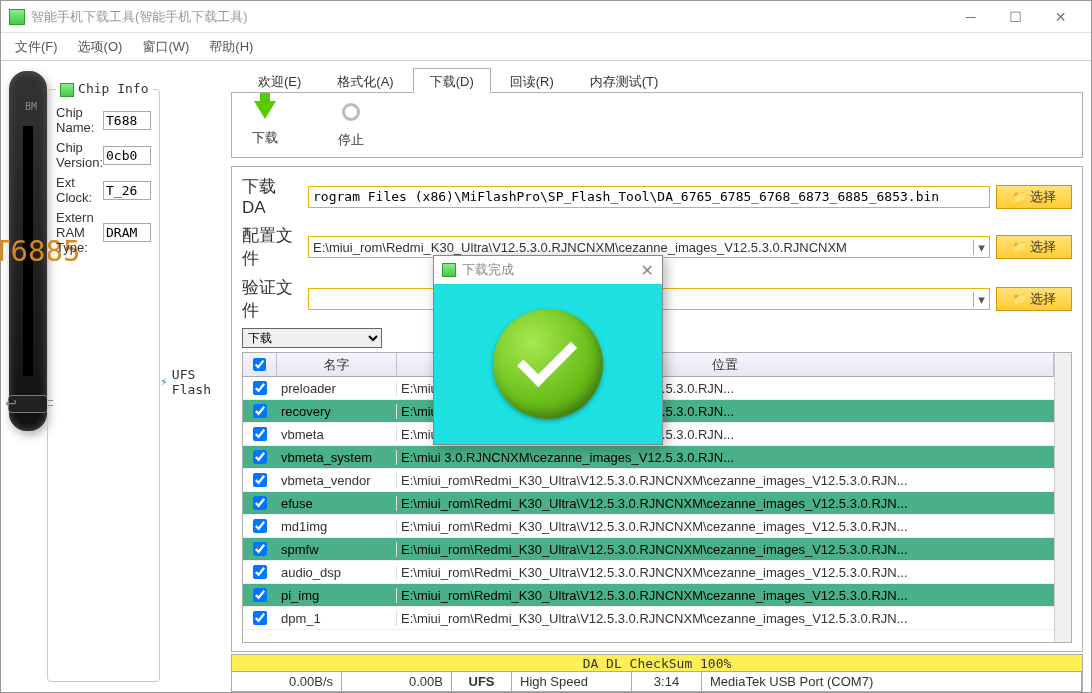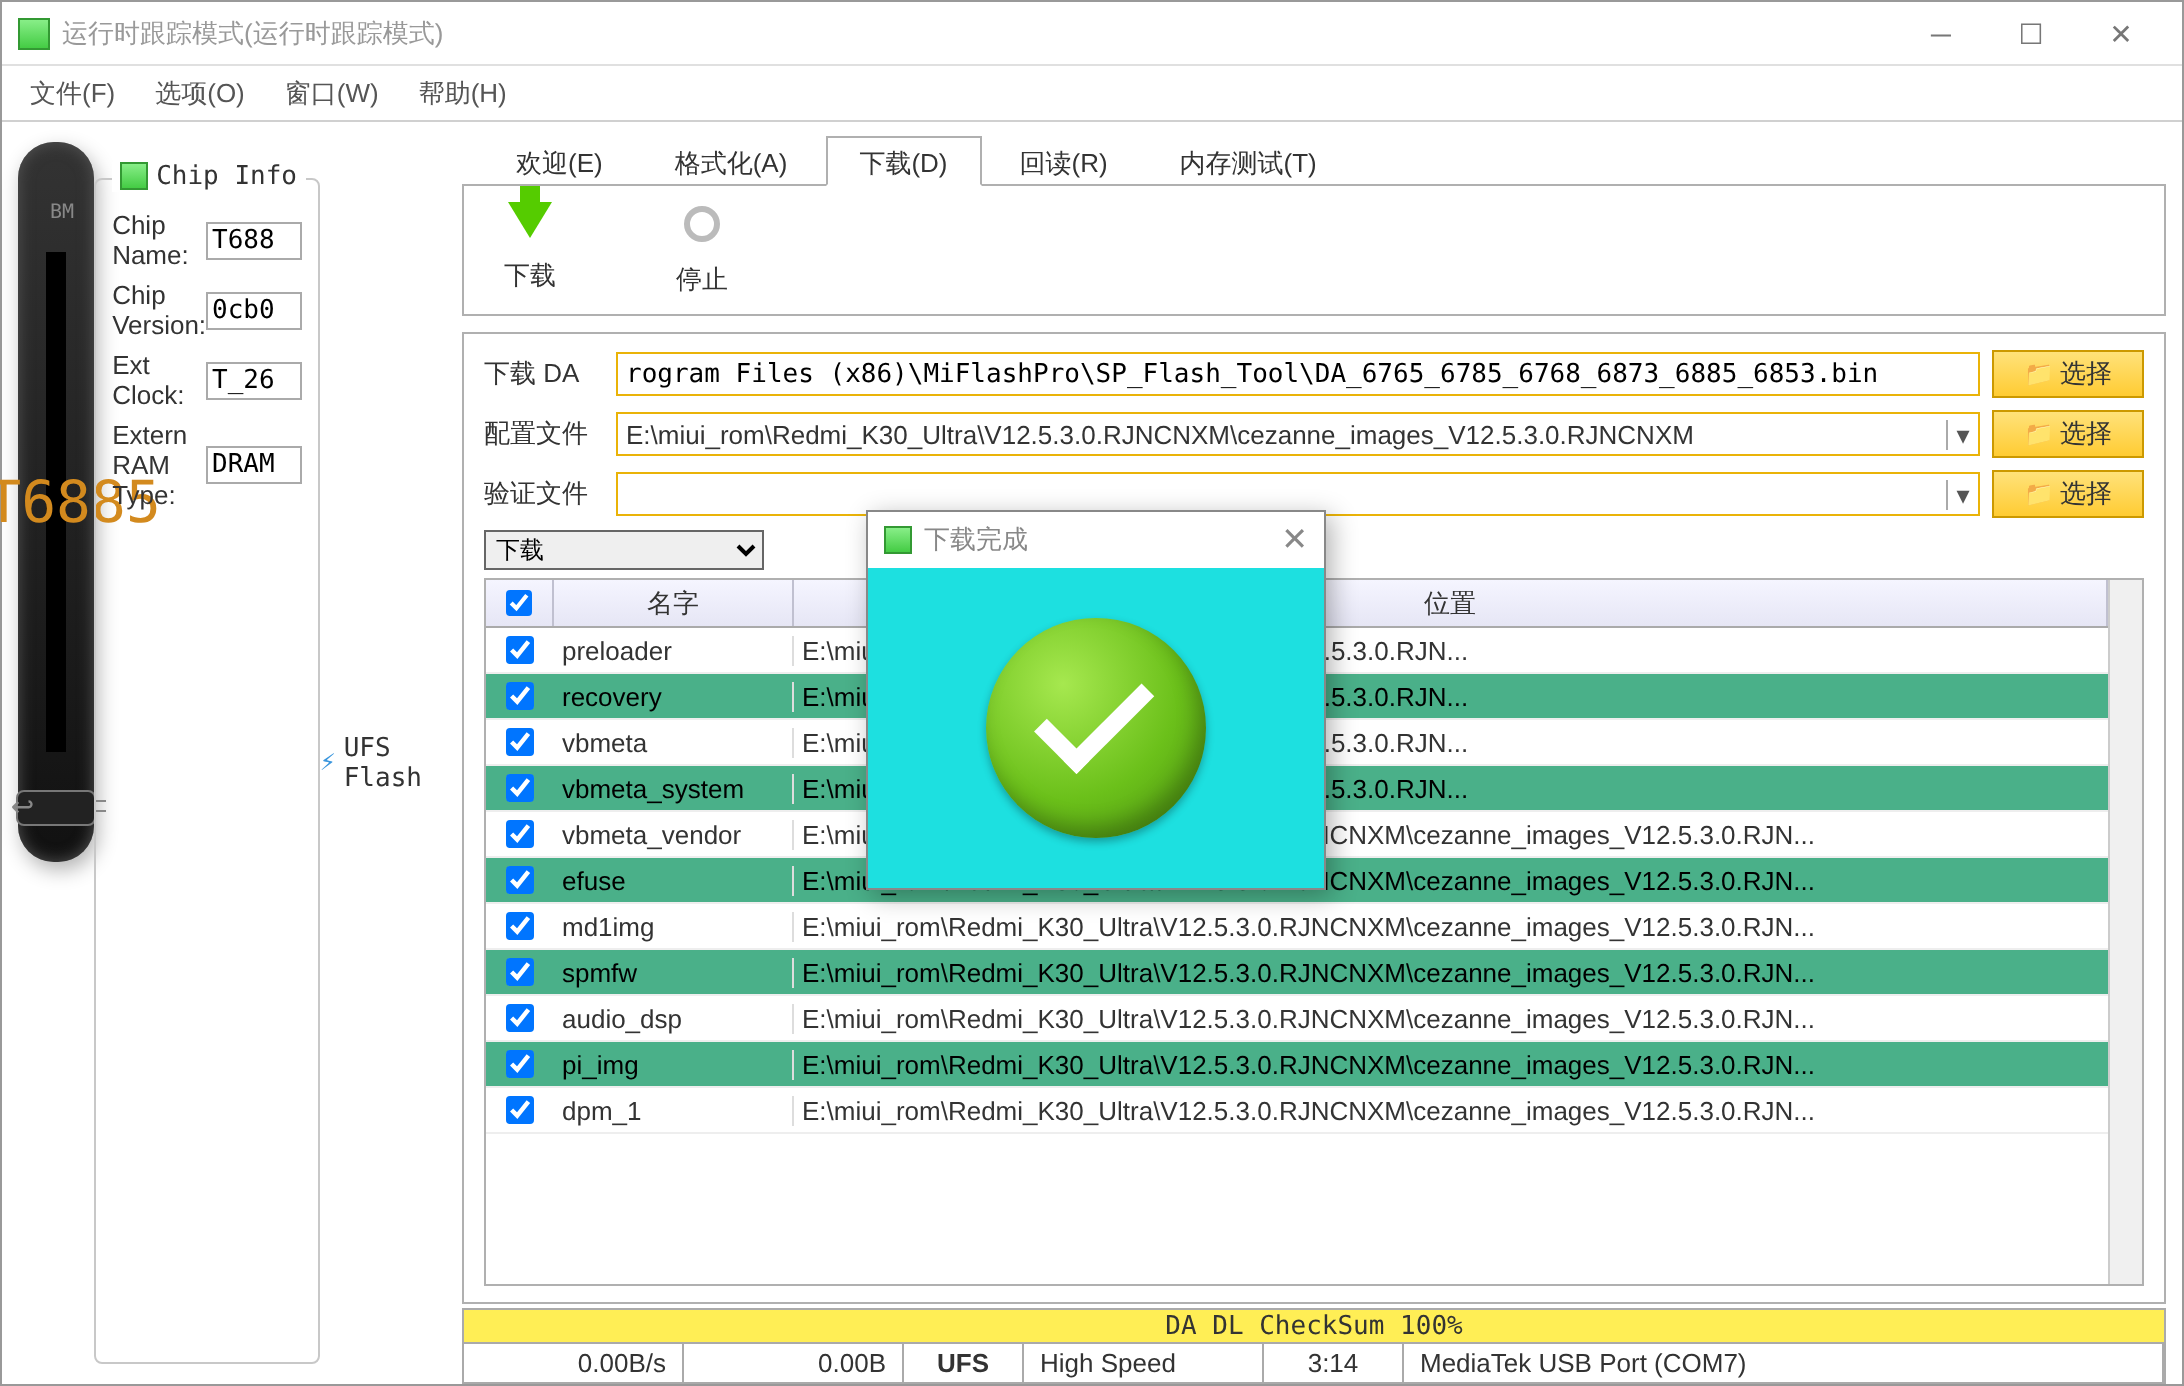--- a/index.html
+++ b/index.html
@@ -36,21 +36,21 @@
 .tab.active { border-color: #b0b0b0; background: #fff; border-bottom: 1px solid #fff; }
 .toolbar-area { border: 1px solid #b0b0b0; border-top: none; padding: 8px 20px; display: flex; gap: 60px; }
 .tool-btn { text-align: center; }
 .tool-icon { width: 26px; height: 26px; margin: 0 auto 2px; }
 .dl-arrow { width: 0; height: 0; border-left: 11px solid transparent; border-right: 11px solid transparent; border-top: 18px solid #5c0; margin: 0 auto; position: relative; }
 .dl-arrow::before { content: ""; position: absolute; top: -26px; left: -5px; width: 10px; height: 10px; background: #5c0; }
 .stop-icon { width: 18px; height: 18px; border: 3px solid #bbb; border-radius: 50%; margin: 2px auto; }
 .tool-label { font-size: 13px; }
 .config-panel { border: 1px solid #b0b0b0; margin-top: 8px; padding: 8px 10px; flex: 1; display: flex; flex-direction: column; min-height: 0; }
 .config-row { display: flex; align-items: center; margin-bottom: 6px; gap: 6px; }
-.config-label { width: 60px; font-size: 13px; }
+.config-label { width: 60px; font-size: 17px; }
 .config-input { flex: 1; border: 1px solid #eab308; padding: 2px 4px; font-family: Consolas, monospace; font-size: 13px; height: 22px; background: #fff; }
 .select-btn { width: 76px; height: 24px; background: linear-gradient(#ffe27a, #ffcc33); border: 1px solid #cc9900; display: flex; align-items: center; justify-content: center; font-size: 13px; gap: 3px; }
 .select-btn::before { content: "📁"; font-size: 12px; }
 .mode-select { width: 140px; border: 1px solid #666; font-size: 12px; padding: 1px; margin-bottom: 4px; }
 .table-wrap { flex: 1; border: 1px solid #b0b0b0; overflow: hidden; display: flex; flex-direction: column; min-height: 0; }
 .table-header { display: flex; background: linear-gradient(#f5f5ff, #e6e6f5); border-bottom: 1px solid #aaa; height: 24px; align-items: center; font-size: 13px; }
 .th { border-right: 1px solid #c0c0d0; height: 100%; display: flex; align-items: center; justify-content: center; }
 .th-check { width: 34px; }
 .th-name { width: 120px; }
 .th-loc { flex: 1; }
@@ -75,21 +75,21 @@
 .check-mark { width: 55px; height: 30px; border-left: 9px solid #fff; border-bottom: 9px solid #fff; transform: rotate(-45deg) translate(4px, -6px); }
 .combo-arrow { display: inline-block; width: 16px; text-align: center; color: #555; border-left: 1px solid #aaa; }
 </style>
 </head>
 <body>
 
 <div class="window">
 
   <div class="titlebar">
     <div class="titlebar-icon"></div>
-    <div class="titlebar-text">运行时跟踪模式(运行时跟踪模式)</div>
+    <div class="titlebar-text">智能手机下载工具(智能手机下载工具)</div>
     <div class="window-controls">
       <div class="window-control">─</div>
       <div class="window-control">☐</div>
       <div class="window-control">✕</div>
     </div>
   </div>
 
   <div class="menubar">
     <div class="menu-item">文件(F)</div>
     <div class="menu-item">选项(O)</div>

